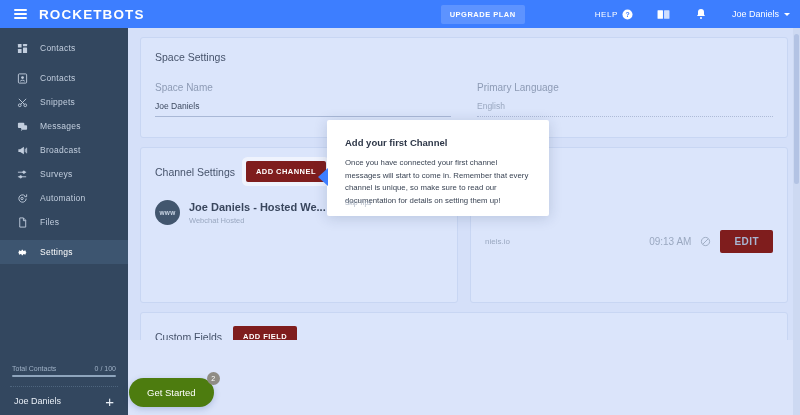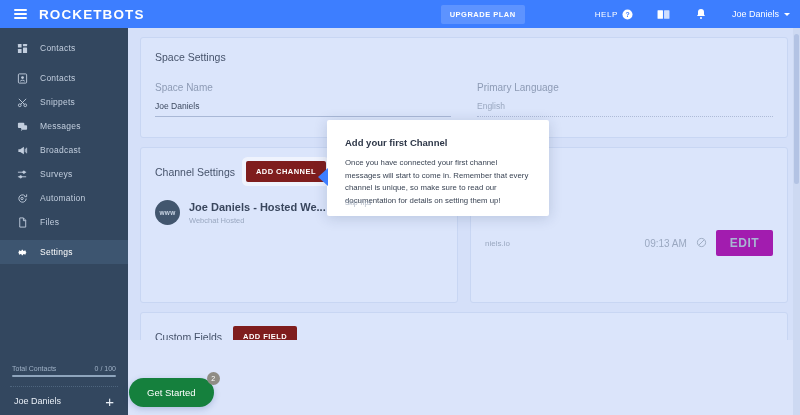--- a/index.html
+++ b/index.html
@@ -121,22 +121,22 @@
   .ch-text .ch-sub { font-size: 7.5px; color: #9aa8c0; margin-top: 3px; }
 
   .user-row {
     display: flex; align-items: center; position: absolute;
     left: 14px; right: 14px; top: 82px; gap: 8px;
   }
   .user-email { font-size: 8px; color: #9aa8c0; }
   .user-meta { margin-left: auto; display: flex; align-items: center; gap: 9px; }
   .user-time { font-size: 10px; color: #9aa8c0; }
   .btn-disabled {
-    background: #a21caf; color: #a8b6d2; border: none; border-radius: 2px;
-    font-size: 12px; font-weight: bold; letter-spacing: .45px;
+    background: #7f1d1d; color: #a8b6d2; border: none; border-radius: 2px;
+    font-size: 10px; font-weight: bold; letter-spacing: .45px;
     padding: 6px 14px; cursor: pointer;
   }
 
   
   .cf-panel { height: 60px; }
 
   
   .tooltip {
     position: absolute; left: 327px; top: 120px; width: 222px; height: 96px;
     background: #ffffff; border-radius: 2px;
@@ -152,21 +152,21 @@
   .tt-arrow {
     position: absolute; left: -9px; top: 48px;
     width: 0; height: 0;
     border-top: 9px solid transparent; border-bottom: 9px solid transparent;
     border-right: 10px solid #3d7eff;
   }
 
   
   .fab {
     position: absolute; left: 129px; bottom: 8px; z-index: 45;
-    background: #15803d; color: #ffffff;
+    background: #4d7c0f; color: #ffffff;
     font-size: 9.5px; padding: 9px 18px; border: none; border-radius: 16px;
     cursor: pointer; box-shadow: 0 2px 6px rgba(40,70,140,0.25);
   }
   .fab-badge {
     position: absolute; right: -6px; top: -6px;
     width: 13px; height: 13px; border-radius: 50%;
     background: #8f8c85; color: #ffffff;
     font-size: 7px; display: flex; align-items: center; justify-content: center;
   }
   .fab-wrap { position: absolute; left: 129px; bottom: 8px; z-index: 45; }

